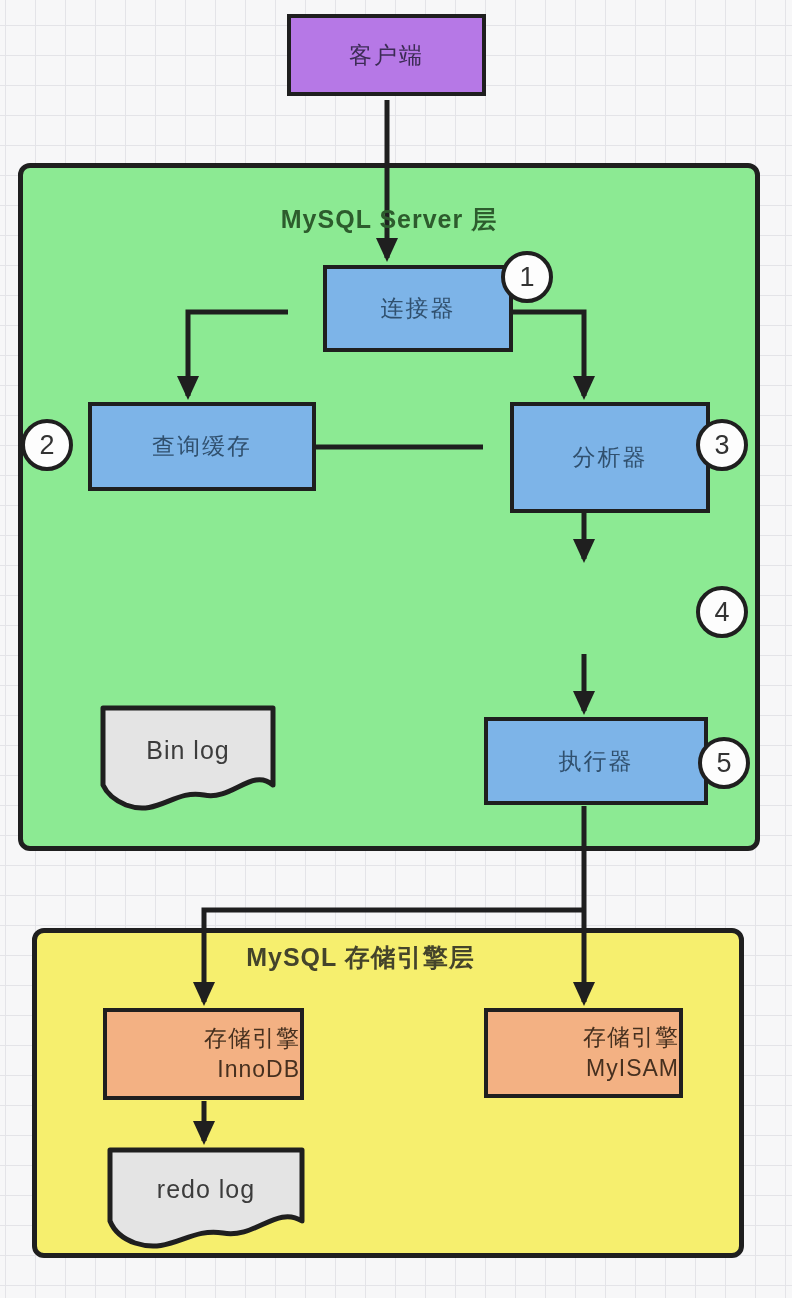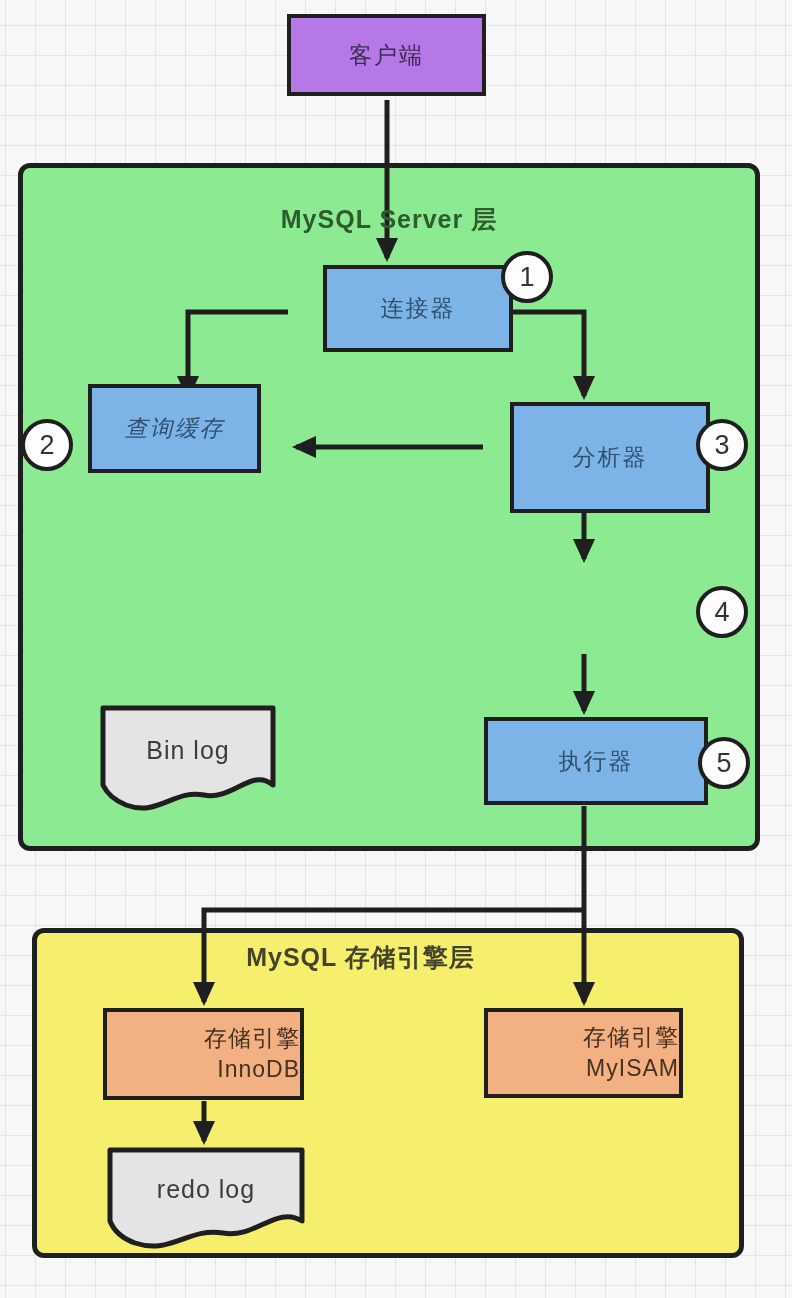--- a/index.html
+++ b/index.html
@@ -28,21 +28,21 @@
   .storage-title { left:32px; width:657px; top:941px; color:#44442b; }
 
   .node {
     position:absolute; z-index:4; border:4px solid #1f1f1f;
     display:flex; align-items:center; justify-content:center;
     font-size:23px; letter-spacing:2px; text-align:center;
   }
   .client    { left:287px; top:14px;   width:199px; height:82px; background:#b678e6; color:#3c2b55; }
   .process   { background:#7db4e8; color:#30506e; }
   .connector   { left:287px; top:265px; width:190px; height:87px;margin-left:36px; }
-  .query-cache { left:88px;  top:384px; width:173px; height:89px;font-style:italic; }
+  .query-cache { left:88px;  top:402px; width:228px; height:89px; }
   .analyzer    { left:510px; top:402px; width:200px; height:111px; }
   .optimizer   { left:484px; top:565px; width:200px; height:88px; }
   .executor    { left:484px; top:717px; width:224px; height:88px; }
   .engine    { background:#f3b183; color:#46301f; flex-direction:column; line-height:31px; letter-spacing:1px;align-items:flex-end; }
   .innodb    { left:103px; top:1008px; width:201px; height:92px; }
   .myisam    { left:484px; top:1008px; width:199px; height:90px; }
 
   .badge {
     position:absolute; z-index:5; width:52px; height:52px; border-radius:50%;
     background:#fdfdfd; border:4px solid #1f1f1f; color:#333333;

